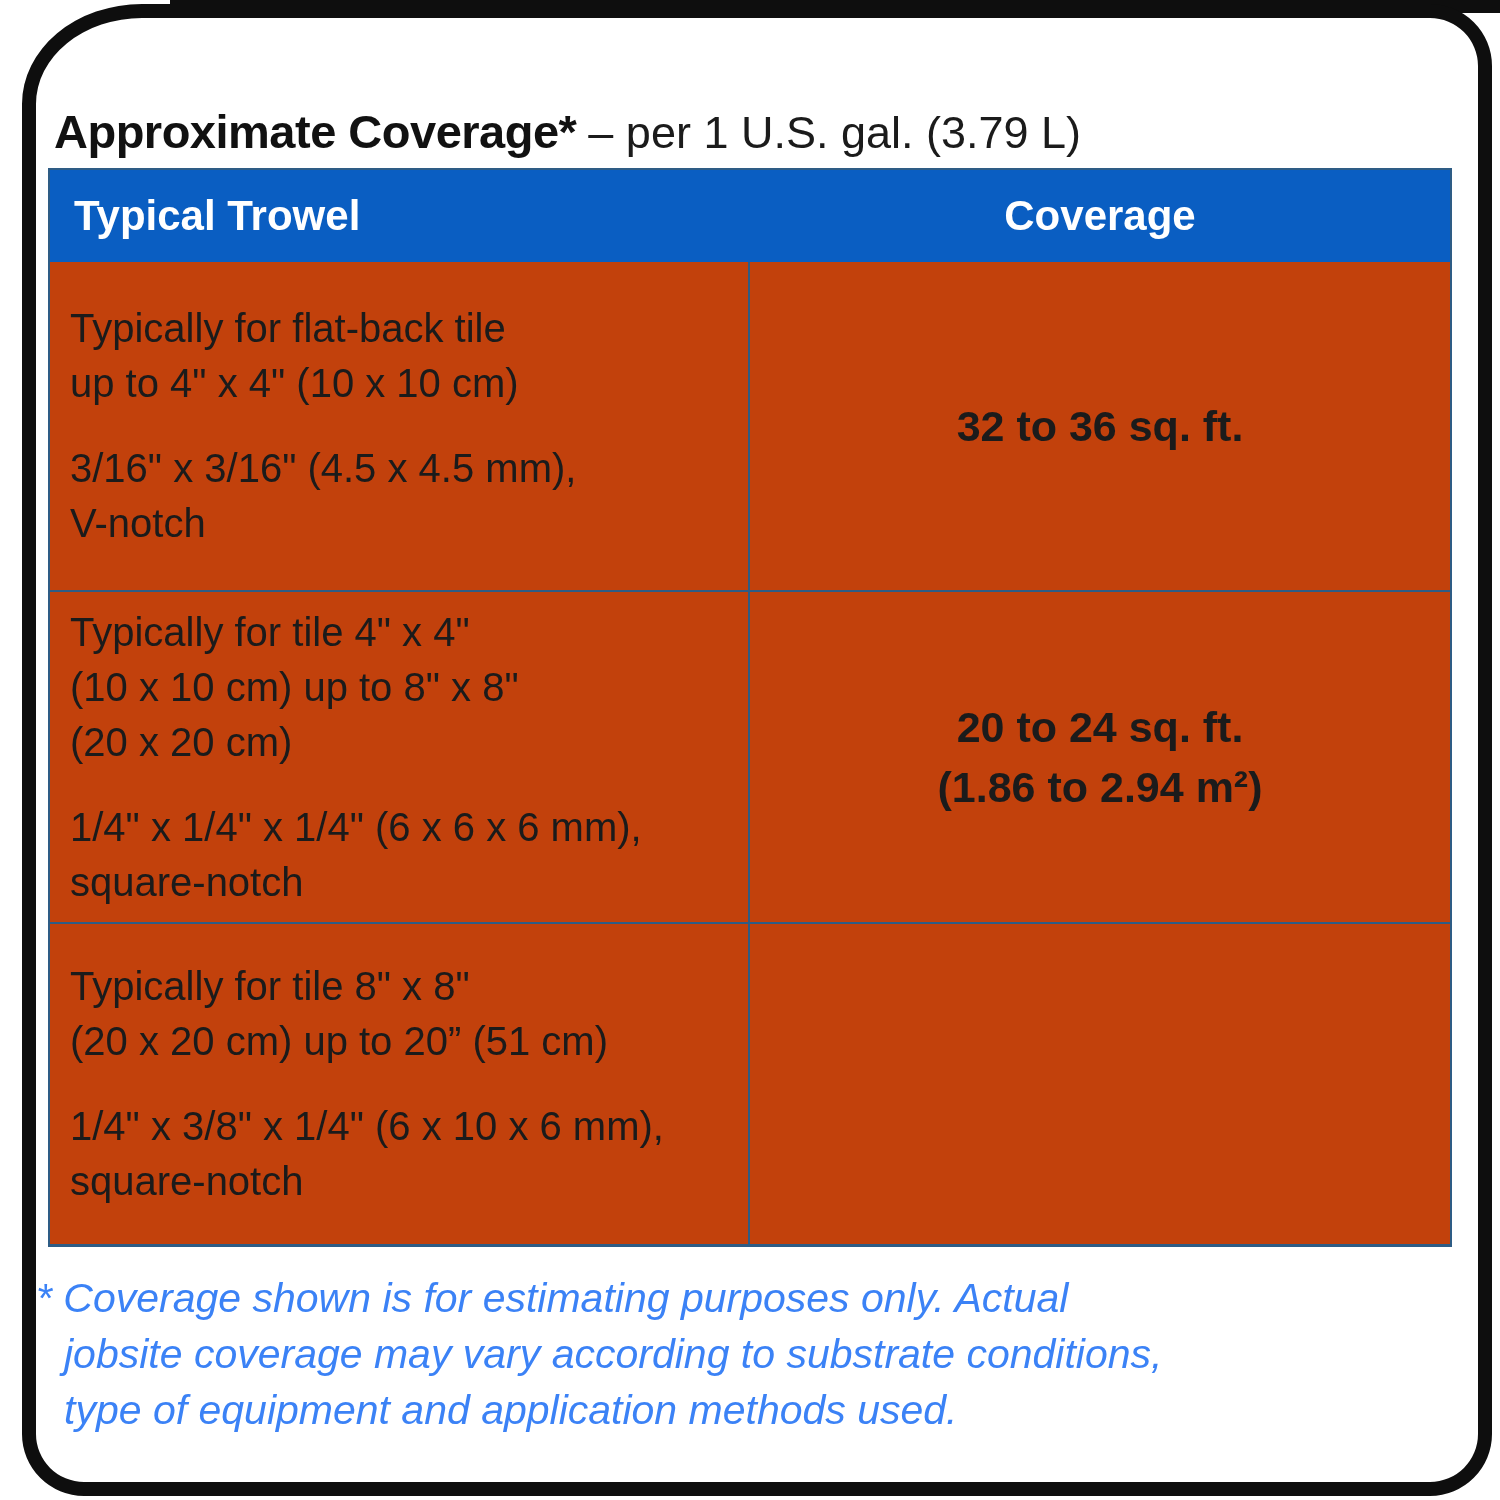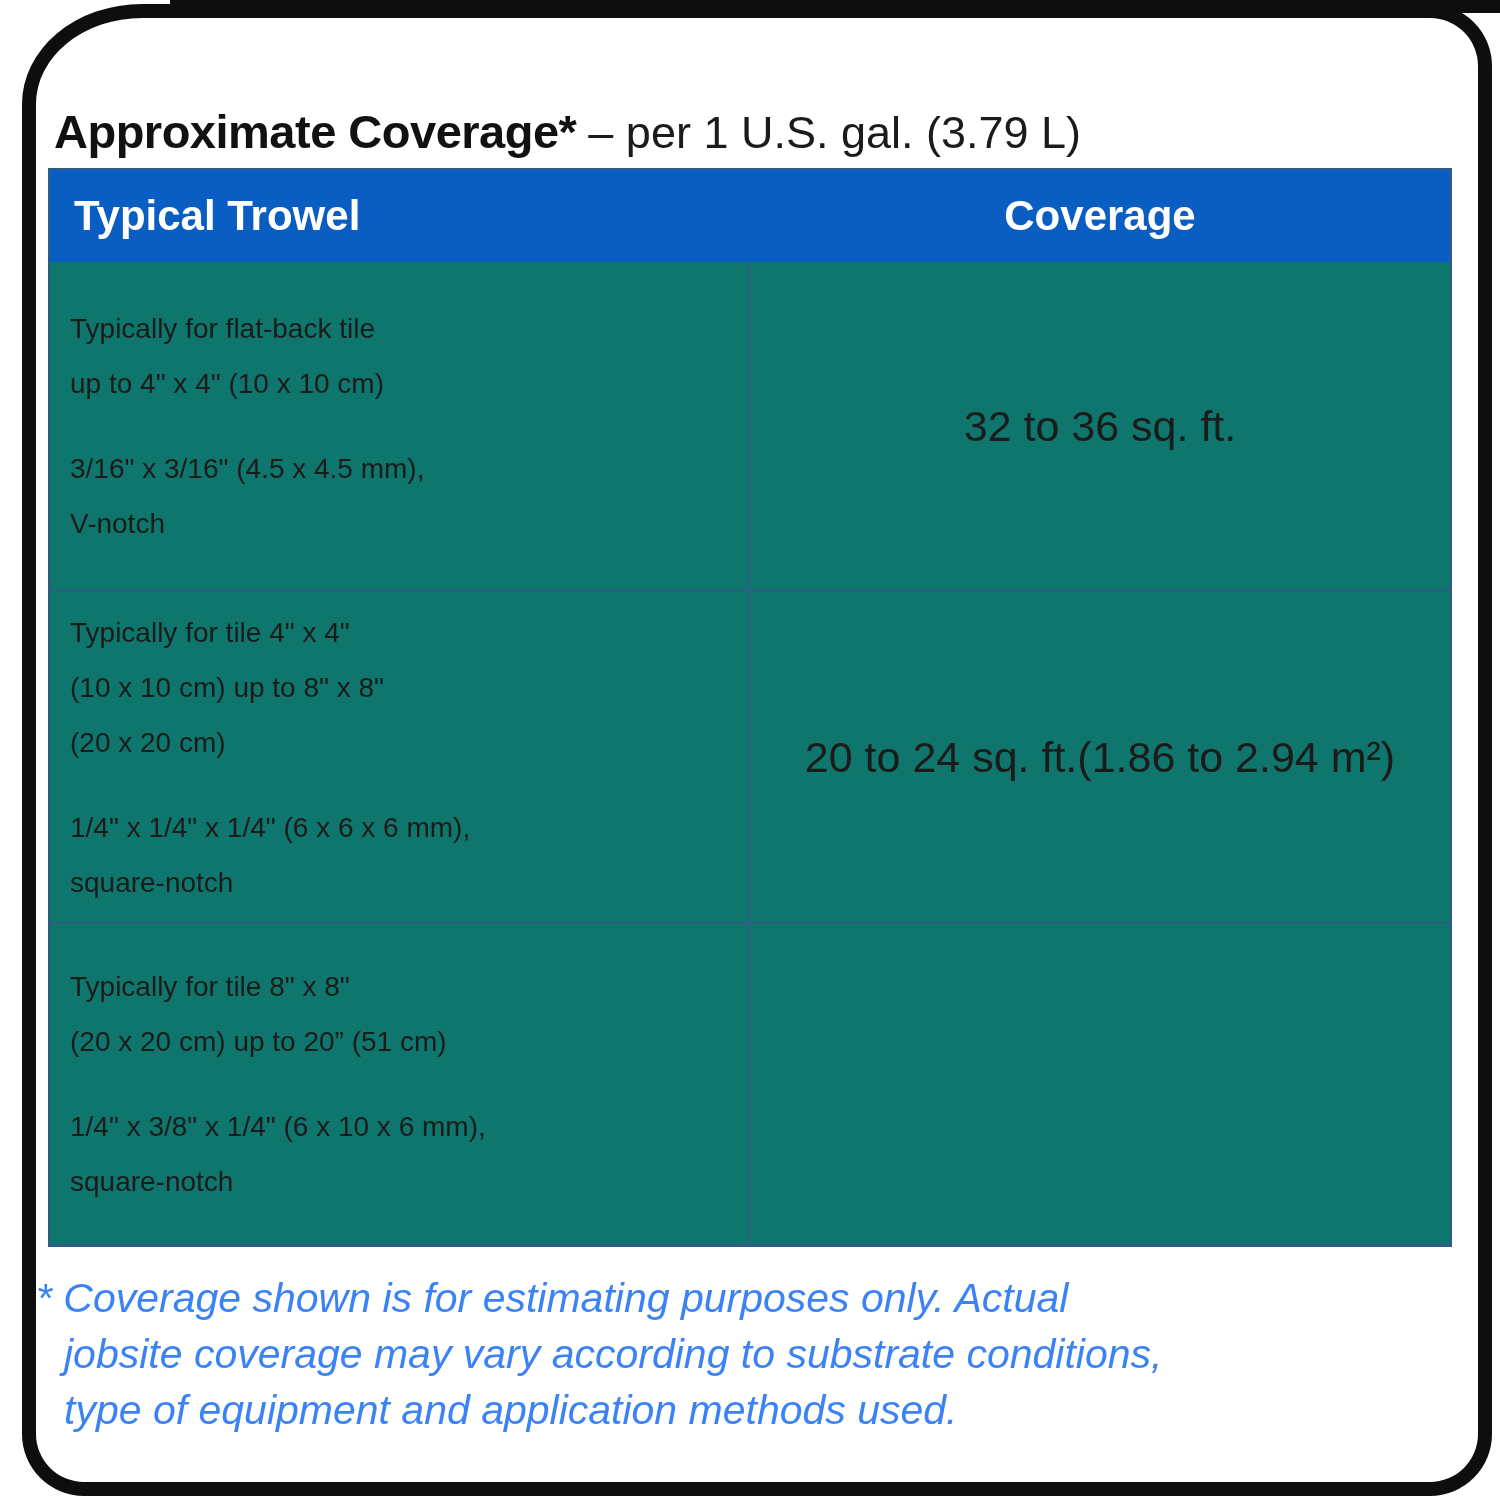--- a/index.html
+++ b/index.html
@@ -19,21 +19,21 @@
     background:transparent;
   }
   .title-row {
     position:absolute; left:54px; top:82px; white-space:nowrap;margin-top:22px;
   }
   .title-bold { font-weight:bold; font-size:47px; letter-spacing:-0.5px; color:#111; }
   .title-sub  { font-size:45px; font-weight:400; margin-left:12px; color:#1b1b1b; }
 
   .table {
     position:absolute; left:48px; top:168px; width:1404px;
-    box-sizing:border-box; background:#0f766e;
+    box-sizing:border-box; background:#c2410c;
     border:2px solid var(--border_blue, #2e5c85);
     border-bottom-width:3px;
   }
   .thead {
     display:flex; height:92px; align-items:center;
     background:var(--header_blue, #0a5ec2); color:#ffffff;
     font-weight:bold; font-size:42px;
   }
   .th-left  { width:50%; padding-left:24px; box-sizing:border-box; }
   .th-right { width:50%; text-align:center; }
@@ -41,24 +41,24 @@
   .trow { display:flex; }
   .trow + .trow { border-top:2px solid var(--border_blue, #2e5c85); }
   .r1 { height:328px; } .r2 { height:330px; } .r3 { height:320px; }
   .cell-left {
     width:50%; box-sizing:border-box;
     border-right:2px solid var(--border_blue, #2e5c85);
     display:flex; flex-direction:column; justify-content:center;
     gap:30px; padding:10px 20px;
   }
   .cell-right {
-    width:50%; display:flex; 
-    justify-content:center; align-items:center; text-align:right;
+    width:50%; display:flex; flex-direction:column;
+    justify-content:center; align-items:center; text-align:right;font-weight:bold;
   }
-  .line { font-size:28px; line-height:55px; color:#1b1b1b; white-space:nowrap; }
+  .line { font-size:40px; line-height:55px; color:#1b1b1b; white-space:nowrap; }
   .cell-right .line { font-size:43px; line-height:60px; }
 
   .footnote {
     position:absolute; left:36px; top:1270px; width:1430px;
     font-style:italic; color:#3b82f6;
   }
   .fn-line { font-size:41px; line-height:56px; white-space:nowrap; }
   .fn-line.indent { padding-left:28px; }
 </style>
 </head>

